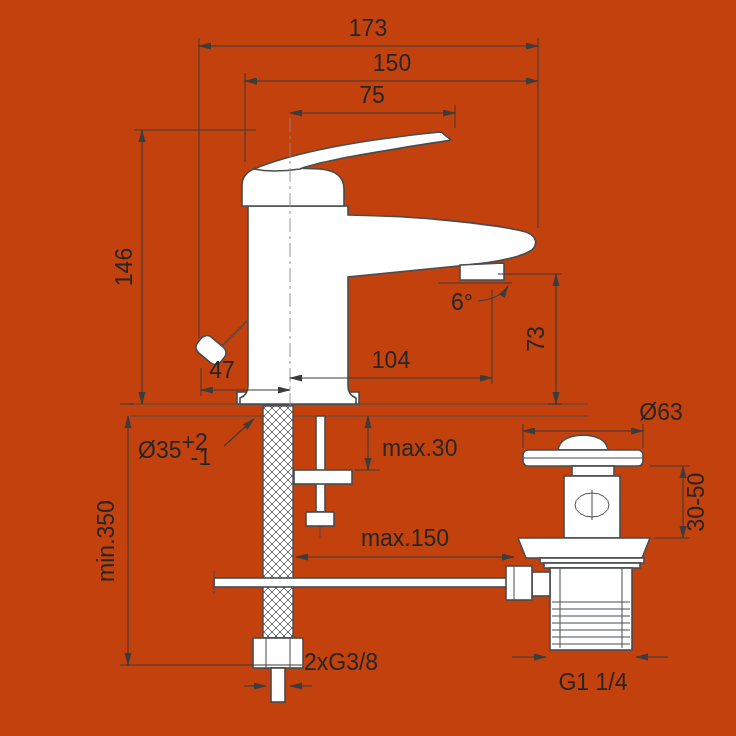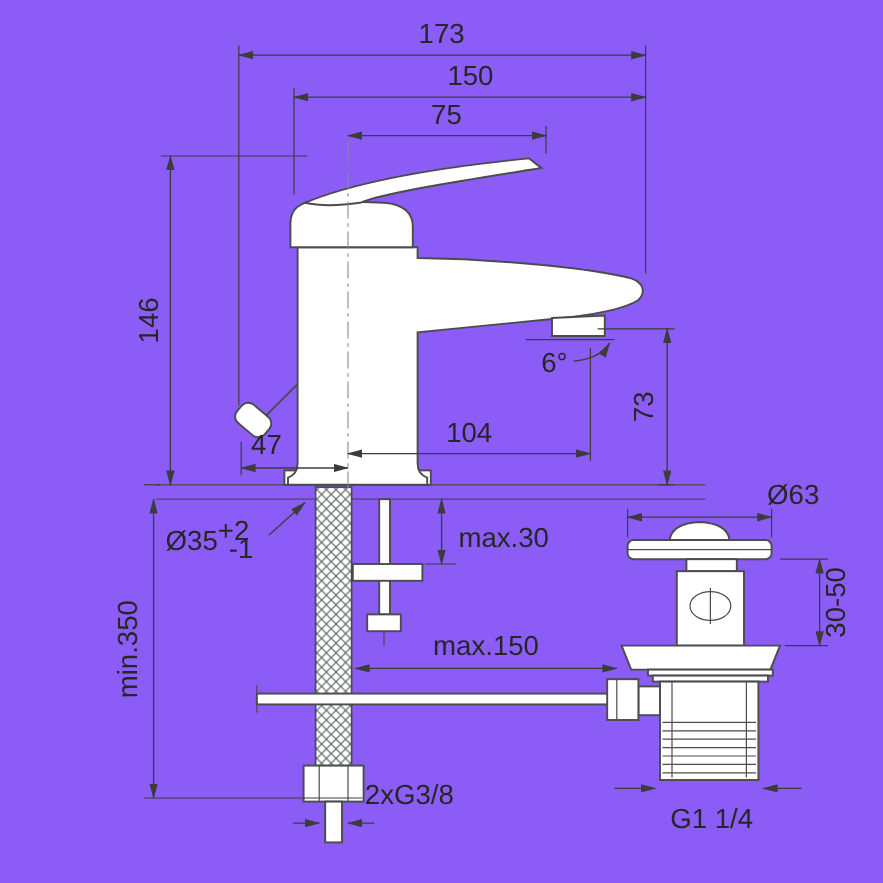--- a/index.html
+++ b/index.html
@@ -1,16 +1,16 @@
 <!DOCTYPE html>
 <html><head>
 <meta charset="utf-8">
 <style>
   html,body{margin:0;padding:0;background:#ffffff;}
-  .canvas{position:relative;width:736px;height:736px;background:#8b5cf6;overflow:hidden;}
+  .canvas{position:relative;width:736px;height:736px;background:#c2410c;overflow:hidden;}
   svg{display:block;}
   svg text{font-family:"Liberation Sans", sans-serif;font-size:23px;fill:#262626;}
   .dim{stroke:#3c3c3c;stroke-width:1.1;fill:none;}
   .ext{stroke:#3c3c3c;stroke-width:1;fill:none;}
   .lead{stroke:#3c3c3c;stroke-width:1.1;fill:none;}
   .part{stroke:#4a4c4e;stroke-width:1.6;fill:#ffffff;}
   .part-thin{stroke:#4a4c4e;stroke-width:1;fill:none;}
   .cl{stroke:#8a8a8a;stroke-width:0.9;stroke-dasharray:14 4 3 4;fill:none;}
 </style>
 </head>

